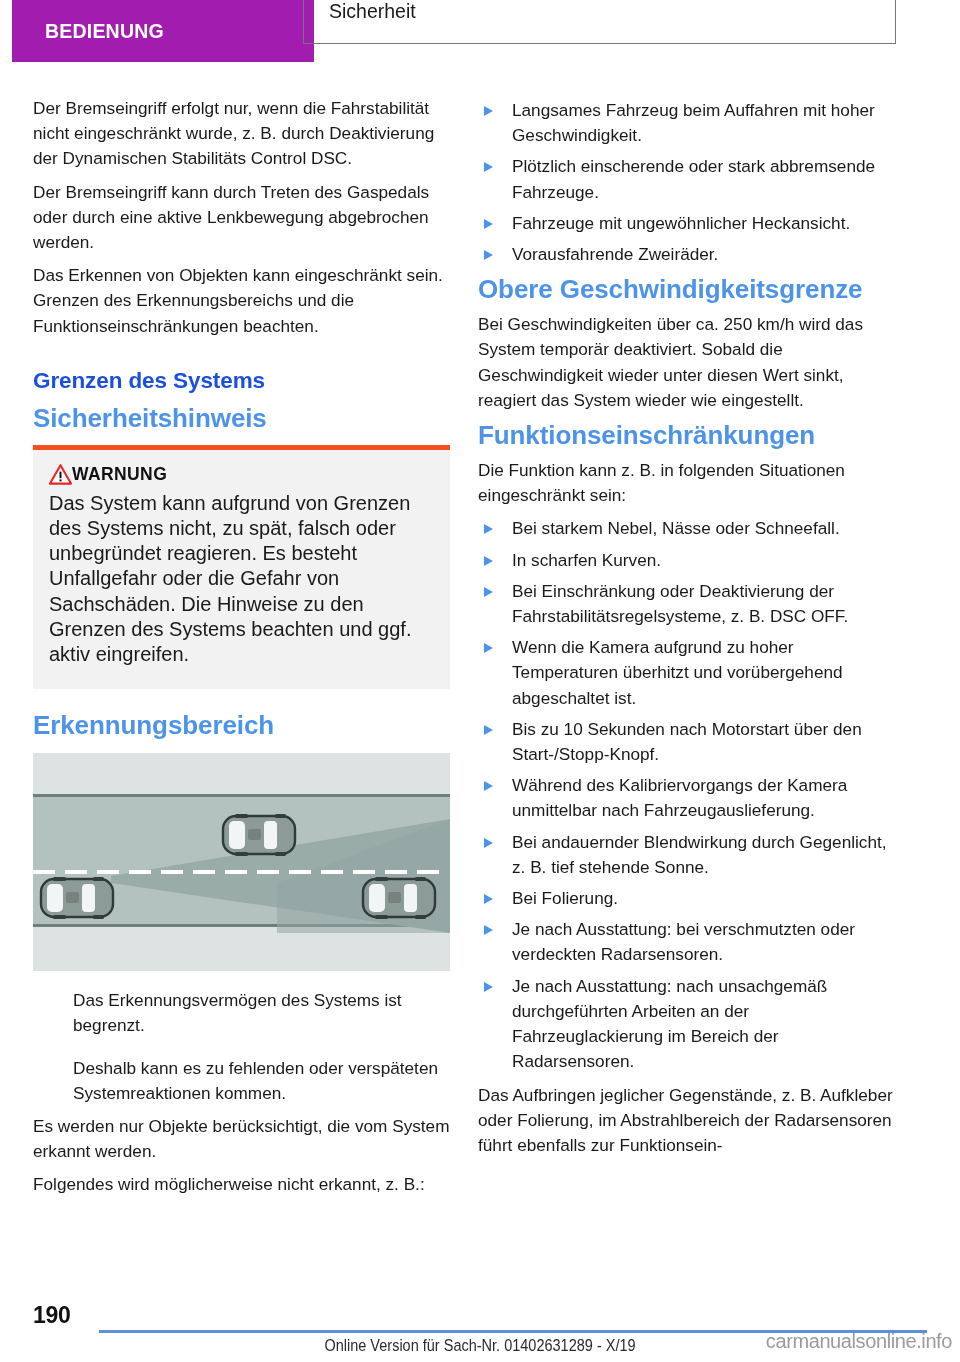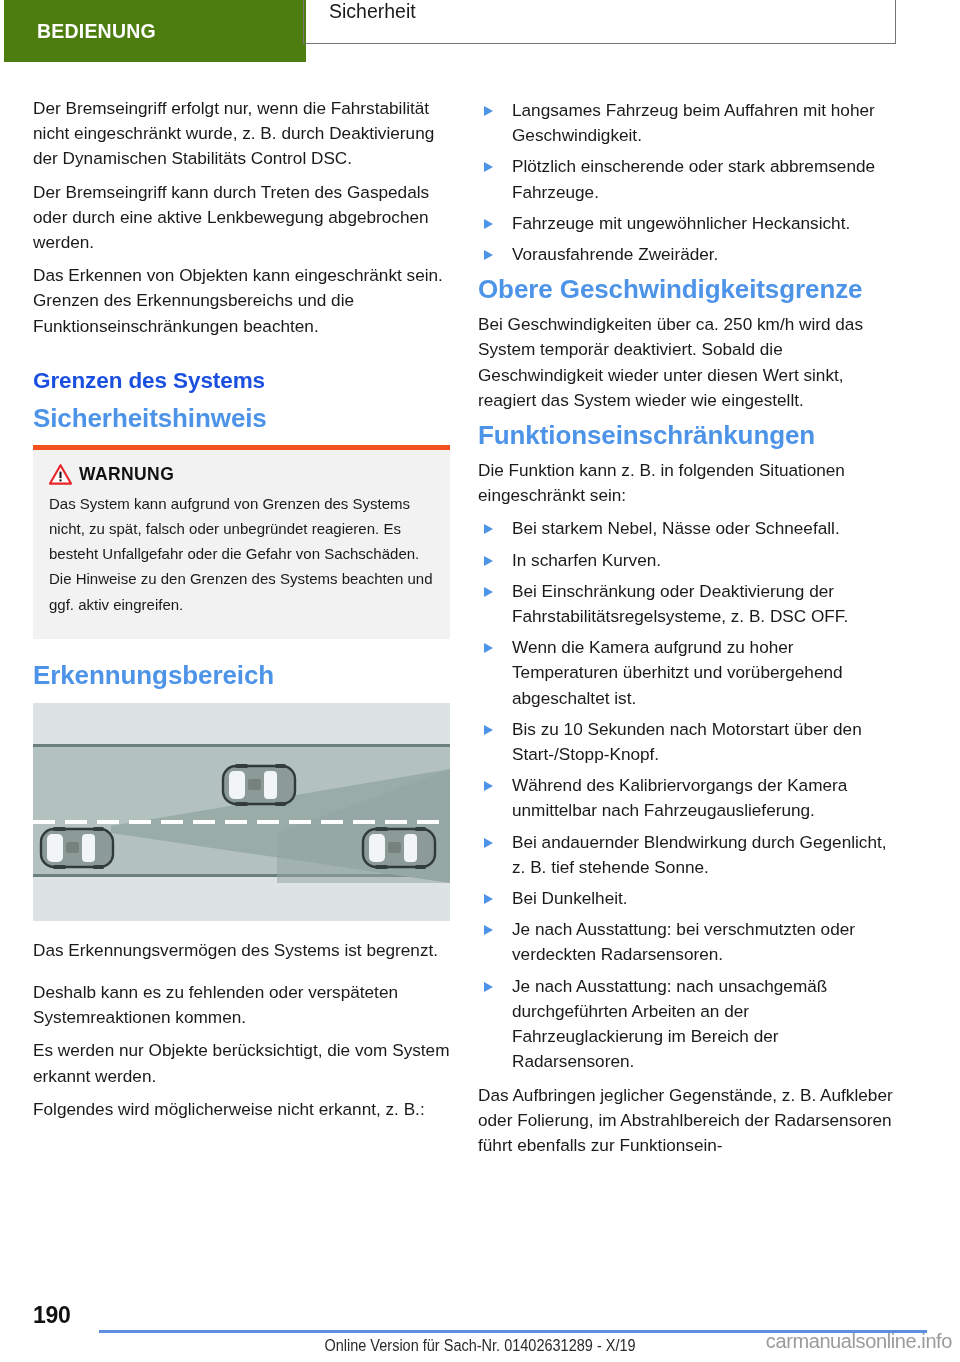--- a/index.html
+++ b/index.html
@@ -18,24 +18,24 @@
 
   
   .header {
     position: absolute;
     left: 0; top: 0;
     width: 960px;
     height: 62px;
   }
   .header-chapter {
     position: absolute;
-    left: 4px; top: 0;
+    left: 12px; top: 0;
     width: 302px;
     height: 62px;
-    background: #4d7c0f;
+    background: #a21caf;
     display: flex;
     align-items: center;
   }
   .header-chapter-label {
     color: #ffffff;
     font-size: 19.5px;
     font-weight: bold;
     letter-spacing: 0.2px;
     margin-left: 33px;
   }
@@ -72,20 +72,21 @@
   .col-right { left: 478px; }
 
   p.body {
     margin: 0 0 8px 0;
     font-size: 17.2px;
     line-height: 25.2px;
     color: #1a1a1a;
   }
   p.body.gap {
     margin-top: 17px;
+    margin-left: 40px;
   }
 
   h1.h-major {
     margin: 27px 0 0 0;
     font-size: 22.5px;
     font-weight: bold;
     color: #1a4fe0;
     line-height: 30px;
     letter-spacing: -0.1px;
   }
@@ -104,33 +105,33 @@
     margin-top: 13px;
     width: 417px;
     background: #f2f2f2;
     border-top: 5px solid #f4511e;
     box-sizing: border-box;
     padding: 14px 16px 22px 16px;
   }
   .warn-head {
     display: flex;
     align-items: center;
-    gap: 7px;
+    gap: 0;
     margin-bottom: 6px;
   }
   .warn-icon { width: 23px; height: 21px; display: block; }
   .warn-title {
     font-size: 17.5px;
     font-weight: bold;
     color: #111111;
     letter-spacing: 0.4px;
   }
   .warn-text {
     margin: 0;
-    font-size: 15px;
+    font-size: 20px;
     line-height: 25.2px;
     color: #1a1a1a;
   }
 
   
   .figure {
     margin-top: 14px;
     width: 417px;
     height: 218px;
     display: block;
@@ -365,21 +366,21 @@
       <li>
         <span class="tri"></span>
         <span>Während des Kalibriervorgangs der Kamera unmittelbar nach Fahrzeugauslieferung.</span>
       </li>
       <li>
         <span class="tri"></span>
         <span>Bei andauernder Blendwirkung durch Gegenlicht, z. B. tief stehende Sonne.</span>
       </li>
       <li>
         <span class="tri"></span>
-        <span>Bei Dunkelheit.</span>
+        <span>Bei Folierung.</span>
       </li>
       <li>
         <span class="tri"></span>
         <span>Je nach Ausstattung: bei verschmutzten oder verdeckten Radarsensoren.</span>
       </li>
       <li>
         <span class="tri"></span>
         <span>Je nach Ausstattung: nach unsachgemäß durchgeführten Arbeiten an der Fahrzeuglackierung im Bereich der Radarsensoren.</span>
       </li>
     </ul>

